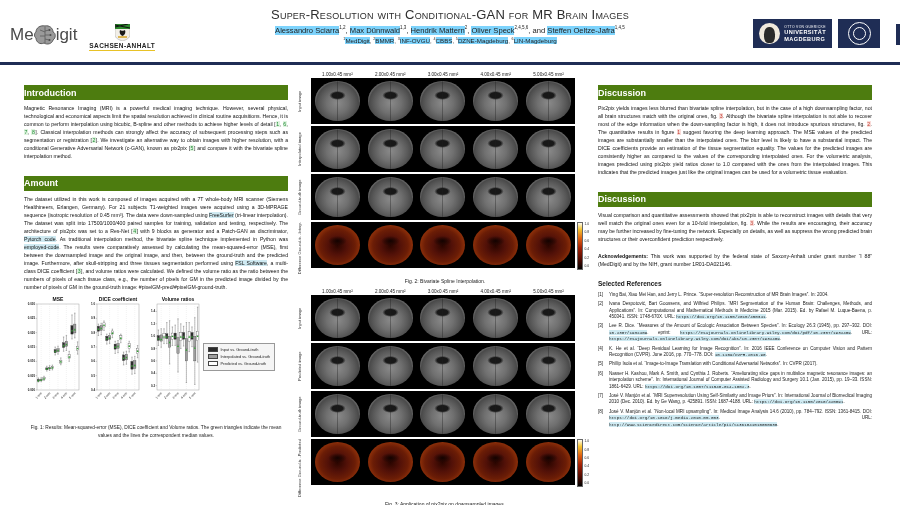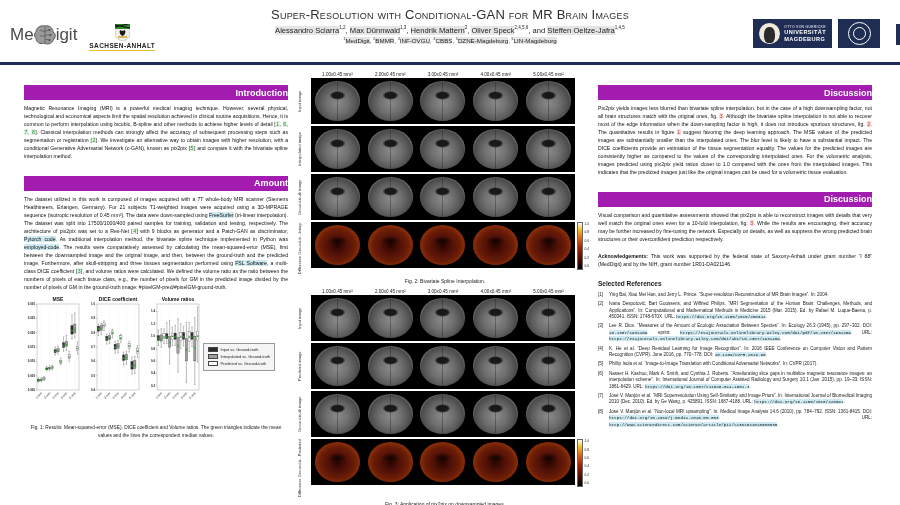--- a/index.html
+++ b/index.html
@@ -12,40 +12,40 @@
   .meddigit{font-size:17px;color:#4a4a4a;display:flex;align-items:center;}
   .meddigit svg{margin:0 -1px;}
   .sachsen{margin-left:12px;text-align:center;}
   .sachsen .crest{margin:0 auto 1px;display:block;}
   .sachsen .label{font-size:6.5px;font-weight:bold;letter-spacing:.4px;color:#222;
                   border-bottom:1.4px solid #e8c227;padding-bottom:1px;}
   .center-head{position:absolute;left:178px;right:178px;top:7px;text-align:center;}
   .title{font-size:13px;font-weight:normal;font-variant:small-caps;color:#2d2d2d;letter-spacing:.2px;}
   .authors{font-size:7.6px;margin-top:3px;color:#222;}
   .affils{font-size:6.2px;margin-top:2px;color:#222;}
-  .hl{background:#e5e5e5;margin-top:26px;}
+  .hl{background:#7dd3fc;margin-top:26px;}
   sup{font-size:60%;}
   .logo-right{position:absolute;right:20px;top:19px;display:flex;gap:6px;}
   .ovgu{background:#1f2d55;color:#fff;height:29px;display:flex;align-items:center;padding:0 6px;gap:4px;}
   .ovgu .face{width:21px;height:21px;border-radius:50%;background:#efe9dd;position:relative;overflow:hidden;}
   .ovgu .face::after{content:"";position:absolute;left:5px;top:4px;width:11px;height:16px;
                      background:#2a2a2a;border-radius:45% 45% 40% 40%;}
   .ovgu .t1{font-size:3.4px;letter-spacing:.3px;}
   .ovgu .t2,.ovgu .t3{font-size:5.6px;font-weight:bold;letter-spacing:.4px;line-height:1.1;}
   .seal{background:#1f2d55;width:42px;height:29px;display:flex;align-items:center;justify-content:center;}
   .seal .ring{width:21px;height:21px;border-radius:50%;border:1.3px solid #fff;
               display:flex;align-items:center;justify-content:center;}
   .seal .ring-in{width:11px;height:11px;border-radius:50%;border:.8px solid #fff;}
   .edge-sliver{position:absolute;right:0;top:24px;width:4px;height:21px;background:#1f2d55;}
   
   .col{position:absolute;top:68px;}
   .col-left{left:22px;width:268px;}
   .col-mid{left:298px;width:294px;}
   .col-right{left:596px;width:278px;}
-  .section-head{background:#a21caf;color:#fff;text-align:right;font-weight:bold;font-size:9px;
+  .section-head{background:#4d7c0f;color:#fff;text-align:left;font-weight:bold;font-size:9px;
                 padding:2.5px 0;margin:15px 2px 5px;}
   .section-head.first{margin-top:17px;}
   .para{font-size:5.15px;line-height:1.55;text-align:justify;margin:4px 2px 2px;color:#111;}
   .seg-b{font-weight:bold;}
   .seg-l{background:#cfeaf2;}
   .seg-c{color:#1d8a34;background:#dff3df;padding:0 .5px;}
   .seg-f{color:#c23b2e;background:#f9dcd9;padding:0 .5px;}
   
   .plots{display:flex;align-items:center;margin-top:3px;}
   .plots-svgs{display:flex;}

